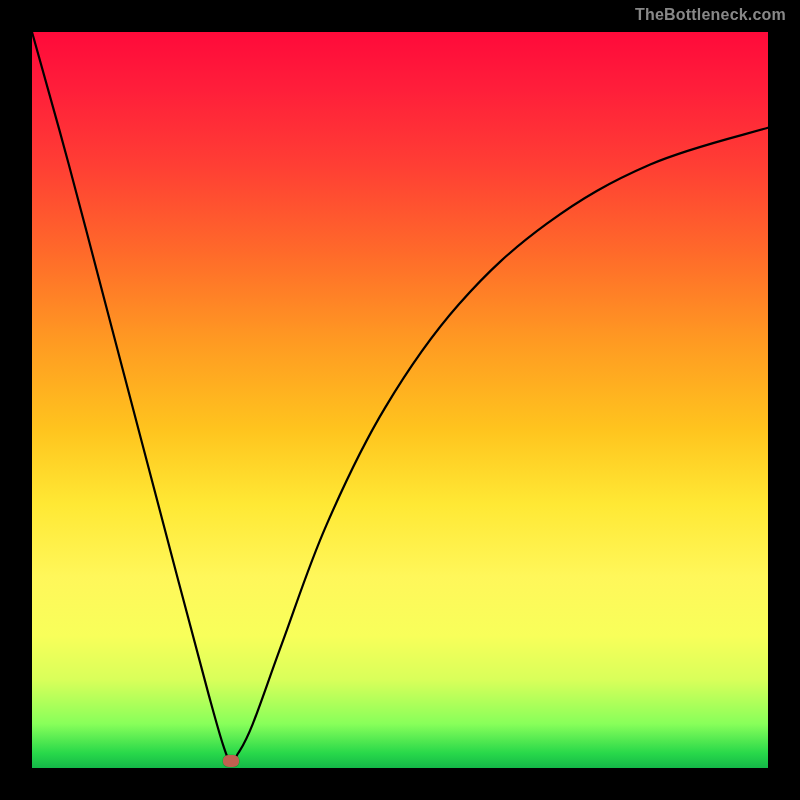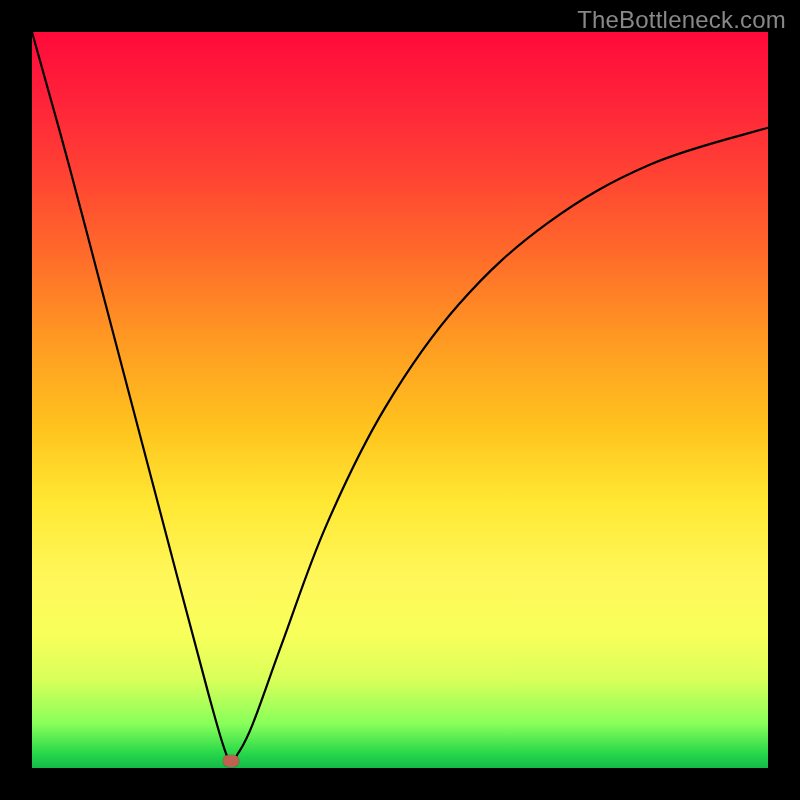--- a/index.html
+++ b/index.html
@@ -38,22 +38,22 @@
       #88ff5a 94%,
       #28d84a 98%,
       #14b848 100%
     );
   }
   .attribution {
     position: absolute;
     top: 6px;
     right: 14px;
     color: #888;
-    font-size: 24px;
-    font-weight: 400;
+    font-size: 16px;
+    font-weight: 700;
     letter-spacing: 0.2px;
     user-select: none;
   }
   svg.curve {
     position: absolute;
     left: 0;
     top: 0;
     width: 736px;
     height: 736px;
     overflow: visible;

